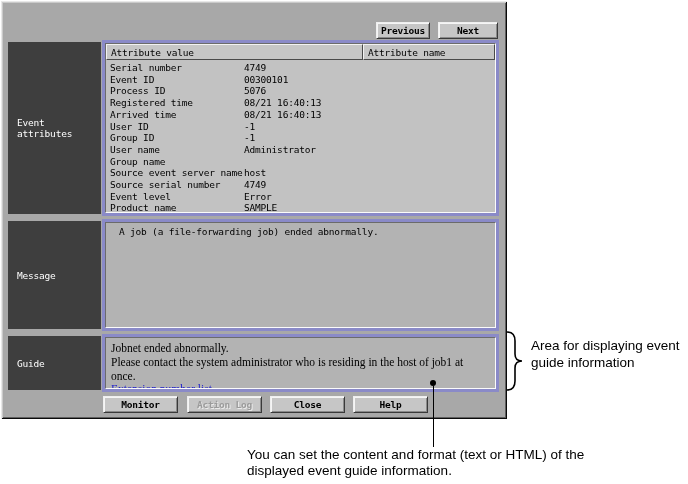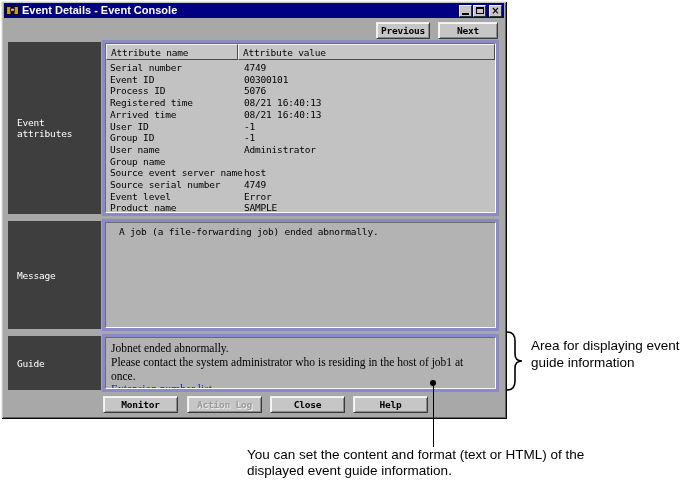--- a/index.html
+++ b/index.html
@@ -124,52 +124,31 @@
     font: 13.5px "Liberation Sans", sans-serif; line-height: 16px; color: #000;
   }
 </style>
 </head>
 <body>
 
 <div class="canvas">
 
   <div class="window">
 
-    <div class="titlebar">
-      <span style="display:flex;">
-        <svg width="13" height="11" viewBox="0 0 13 11">
-          <rect x="0.6" y="1.6" width="4.4" height="8" fill="#C8A020" stroke="#000" stroke-width="0.9"></rect>
-          <rect x="8" y="1.6" width="4.4" height="8" fill="#C8A020" stroke="#000" stroke-width="0.9"></rect>
-          <rect x="4.6" y="3.2" width="3.8" height="3" fill="#E0C060" stroke="#000" stroke-width="0.8"></rect>
-        </svg>
-      </span>
-      <span class="title-text">Event Details - Event Console</span>
-      <div class="controls">
-        <div class="wbtn">
-          <div class="glyph-min"></div>
-        </div>
-        <div class="wbtn">
-          <div class="glyph-max"></div>
-        </div>
-        <div class="wbtn close">
-          <span class="glyph-close">×</span>
-        </div>
-      </div>
-    </div>
 
     <button class="btn btn-prev">Previous</button>
     <button class="btn btn-next">Next</button>
 
     <div class="slabel slabel-attrs">Event attributes</div>
     <div class="panel panel-attrs">
       <div class="panel-inner">
         <div class="table">
           <div class="thead">
+            <div class="hcell c2">Attribute value</div>
             <div class="hcell c1">Attribute name</div>
-            <div class="hcell c2">Attribute value</div>
           </div>
           <div class="tbody">
               <div class="trow">
                 <span class="tcell tname">Serial number</span>
                 <span class="tcell tval">4749</span>
               </div>
               <div class="trow">
                 <span class="tcell tname">Event ID</span>
                 <span class="tcell tval">00300101</span>
               </div>

